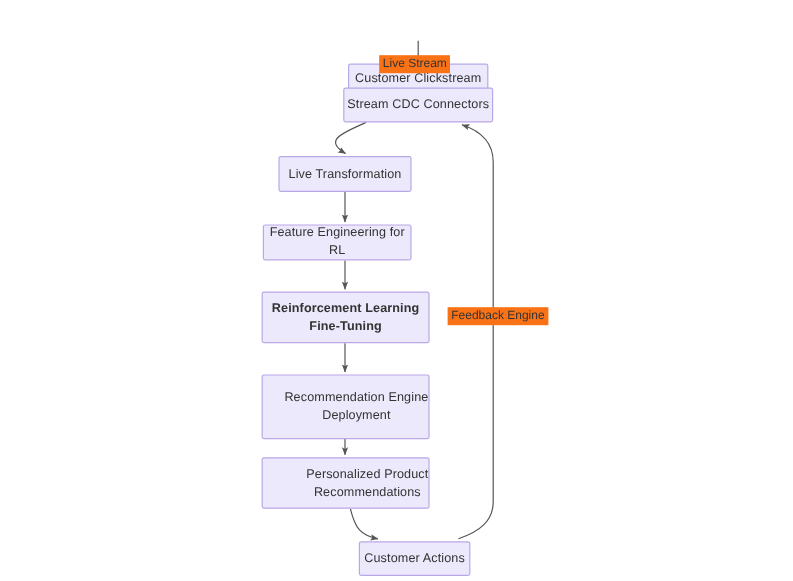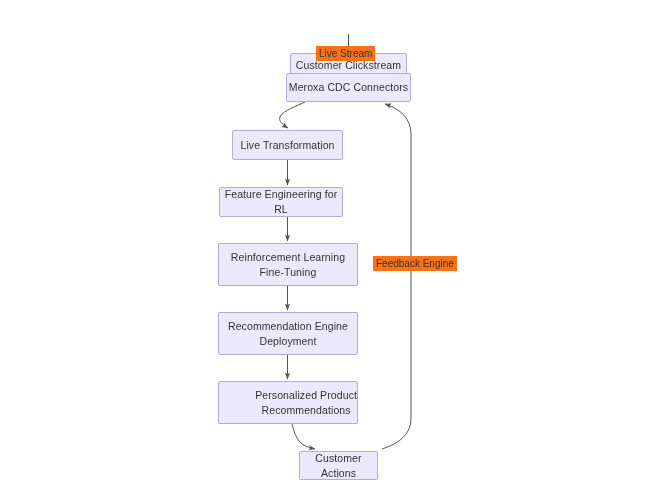--- a/index.html
+++ b/index.html
@@ -84,47 +84,47 @@
     <path d="M292,424 C296,440 300,446 315,449" fill="none" stroke="#555555" stroke-width="1" marker-end="url(#arrowhead)"></path>
 
     <path d="M382,449 C400,443 411,434 411,418 L411,135 C411,118 400,109 385,104" fill="none" stroke="#555555" stroke-width="1" marker-end="url(#arrowhead)"></path>
   </svg>
 
   <div class="node" style="left:290px; top:5px; width:117px; height:25px;margin-top:48px;">
     <span>Customer Clickstream</span>
   </div>
 
   <div class="node" style="left:286px; top:73px; width:125px; height:29px;">
-    <span>Meroxa CDC Connectors</span>
+    <span>Stream CDC Connectors</span>
   </div>
 
   <div class="node" style="left:232px; top:130px; width:111px; height:30px;">
     <span>Live Transformation</span>
   </div>
 
   <div class="node" style="left:219px; top:187px; width:124px; height:30px;">
     <span>Feature Engineering for RL</span>
   </div>
 
-  <div class="node" style="left:218px; top:243px; width:140px; height:43px;">
+  <div class="node" style="left:218px; top:243px; width:140px; height:43px;font-weight:bold;">
     <span>Reinforcement Learning
 Fine-Tuning</span>
   </div>
 
-  <div class="node" style="left:218px; top:312px; width:140px; height:43px;">
+  <div class="node" style="left:218px; top:312px; width:140px; height:54px;justify-content:flex-end;">
     <span>Recommendation Engine
 Deployment</span>
   </div>
 
   <div class="node" style="left:218px; top:381px; width:140px; height:43px;justify-content:flex-end;">
     <span>Personalized Product
 Recommendations</span>
   </div>
 
-  <div class="node" style="left:299px; top:451px; width:79px; height:29px;justify-content:center;">
+  <div class="node" style="left:299px; top:451px; width:93px; height:29px;justify-content:center;">
     <span>Customer Actions</span>
   </div>
 
   <div class="edge-label" style="left:316px; top:46px;">Live Stream</div>
 
   <div class="edge-label" style="left:373px; top:256px;">Feedback Engine</div>
 
 </div>
 
 </body></html>

